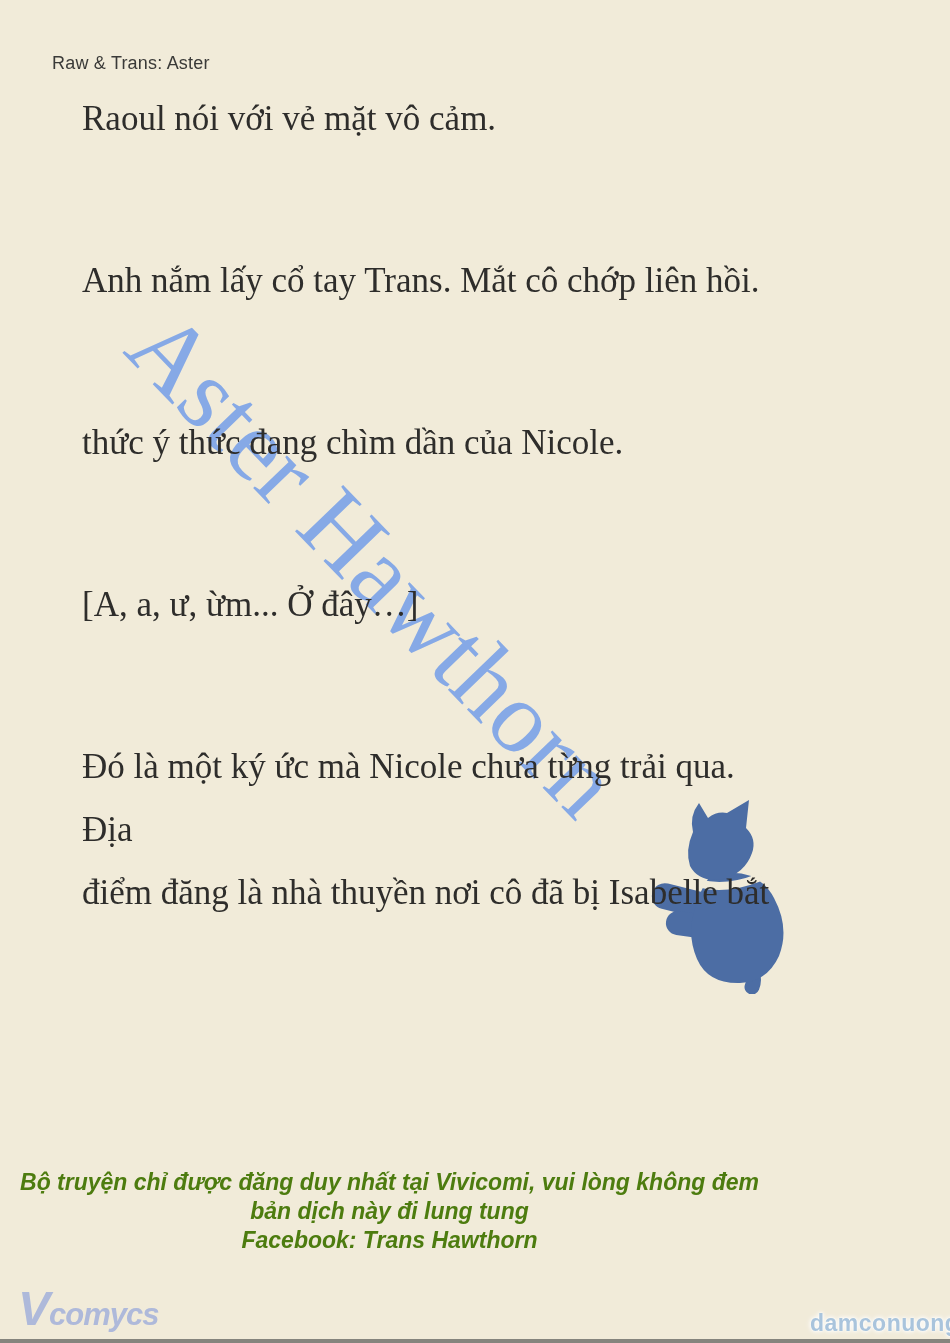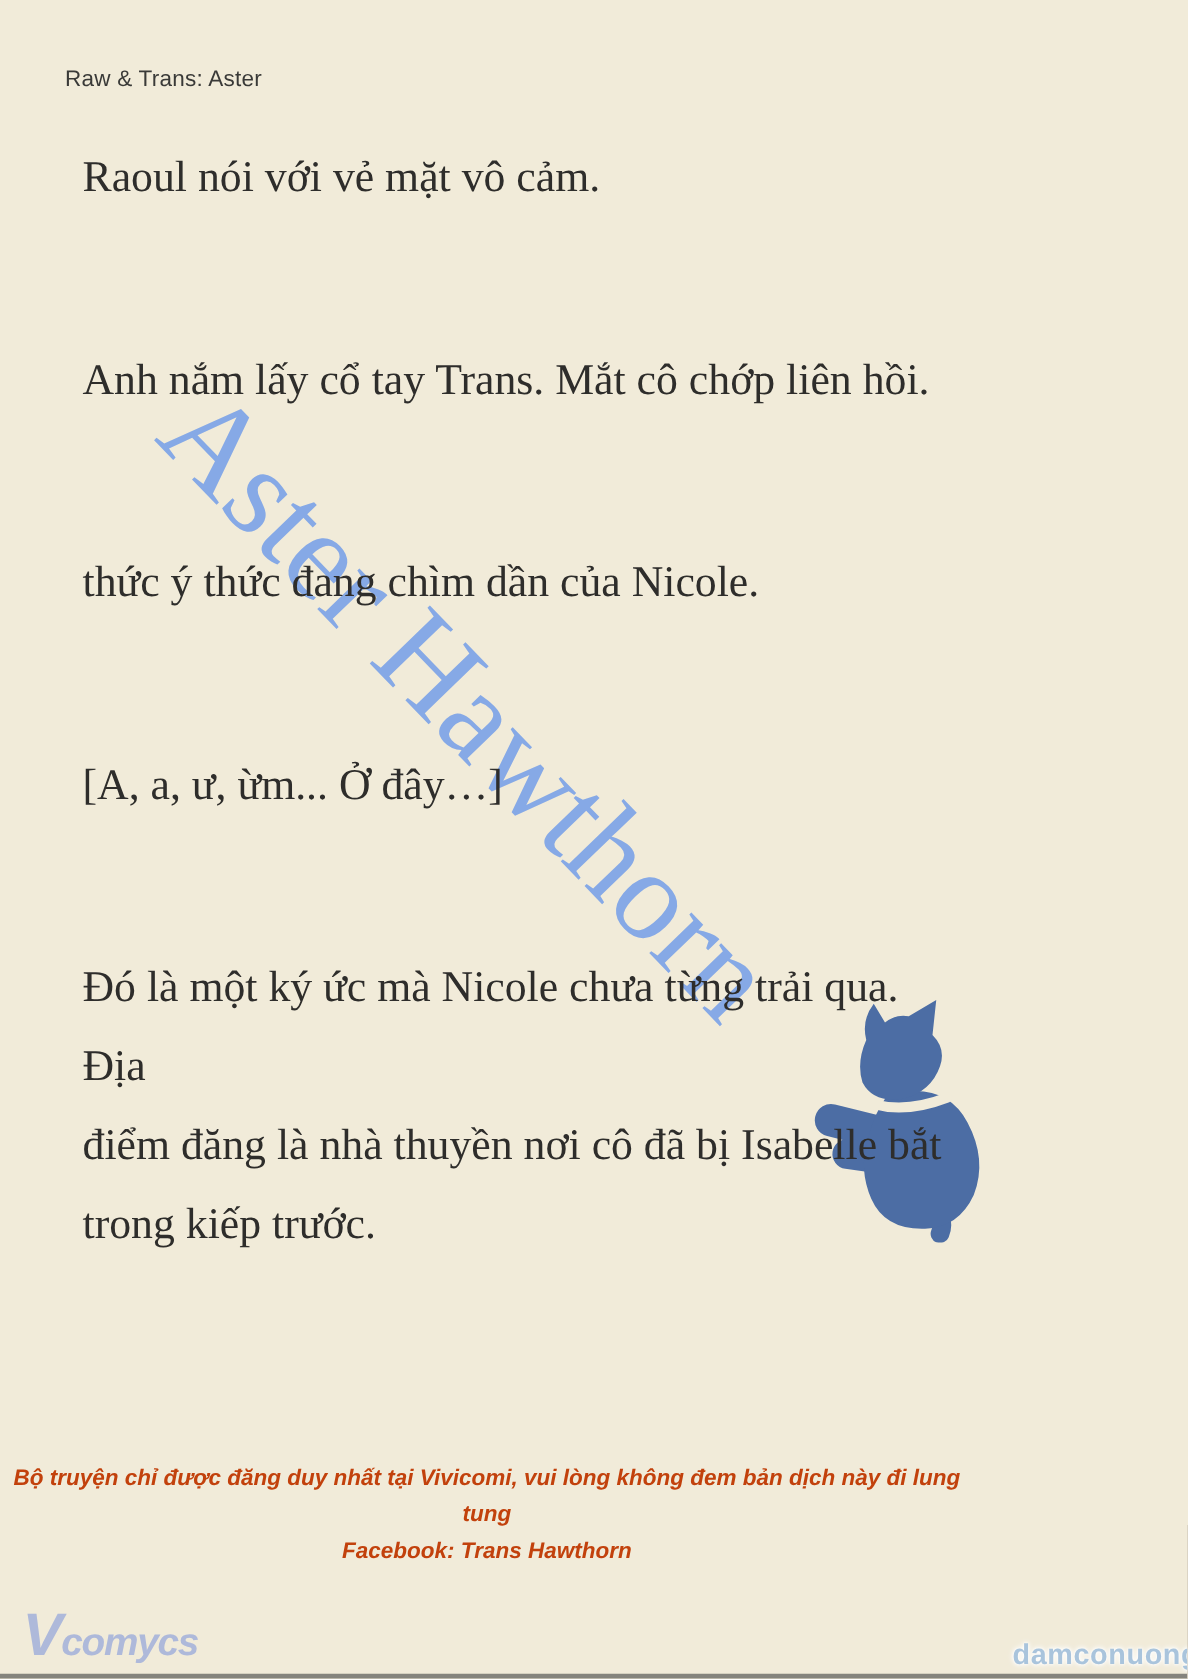--- a/index.html
+++ b/index.html
@@ -20,35 +20,35 @@
     position:absolute;left:183px;top:293px;
     transform:rotate(46deg);transform-origin:0 0;
     font-size:102px;color:#86a9e6;white-space:nowrap;
     z-index:1;line-height:1;
   }
   .cat{
     position:absolute;left:650px;top:798px;
     width:145px;height:196px;z-index:1;
   }
   .story{
-    position:absolute;left:0;top:0;width:800px;
-    padding:110px 30px 0 66px;box-sizing:border-box;
+    position:absolute;left:16px;top:0;width:800px;
+    padding:87px 30px 0 66px;box-sizing:border-box;
     z-index:2;
   }
   .story p{
     margin:0 0 99px 0;
     font-size:35px;line-height:63px;color:#2e2d2b;
   }
   .story .line{display:block;}
   .footer-note{
     position:absolute;left:0;top:1168px;width:779px;
     text-align:center;z-index:3;
     font-family:"Liberation Sans","DejaVu Sans",sans-serif;
     font-style:italic;font-weight:bold;
-    font-size:18px;line-height:29px;color:#c2410c;
+    font-size:23px;line-height:29px;color:#4d7c0f;
   }
   .logo{
     position:absolute;left:18px;top:1285px;z-index:3;
     font-family:"Liberation Sans","DejaVu Sans",sans-serif;
     font-style:italic;font-weight:bold;color:#aeb9da;
     letter-spacing:-1px;white-space:nowrap;
   }
   .logo .logo-v{font-size:48px;line-height:1;}
   .logo .logo-rest{font-size:31px;line-height:1;}
   .site-mark{
@@ -93,21 +93,20 @@
     </p>
     <p>
       <span class="line">thức ý thức đang chìm dần của Nicole.</span>
     </p>
     <p>
       <span class="line">[A, a, ư, ừm... Ở đây…]</span>
     </p>
     <p>
       <span class="line">Đó là một ký ức mà Nicole chưa từng trải qua. Địa</span>
       <span class="line">điểm đăng là nhà thuyền nơi cô đã bị Isabelle bắt</span>
-      <span class="line">trong kiếp trước.</span>
     </p>
   </div>
 
   <div class="footer-note">
     <div>Bộ truyện chỉ được đăng duy nhất tại Vivicomi, vui lòng không đem bản dịch này đi lung tung</div>
     <div>Facebook: Trans Hawthorn</div>
   </div>
 
   <div class="logo">
     <span class="logo-v">V</span><span class="logo-rest">comycs</span>

